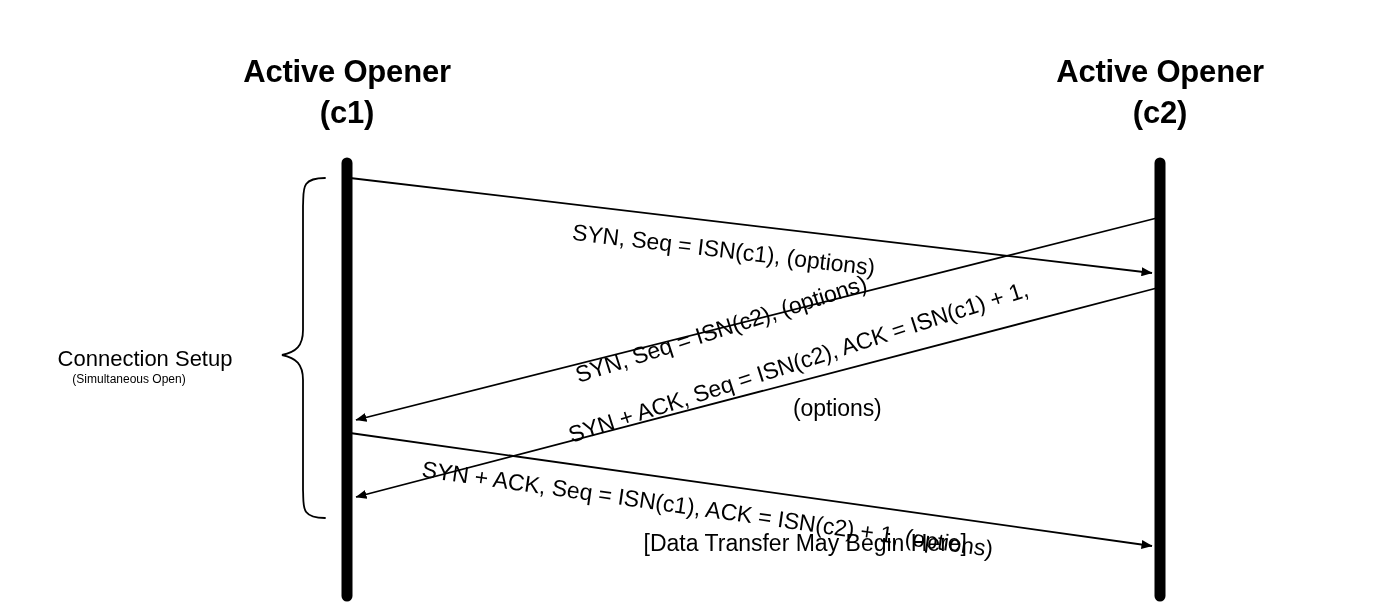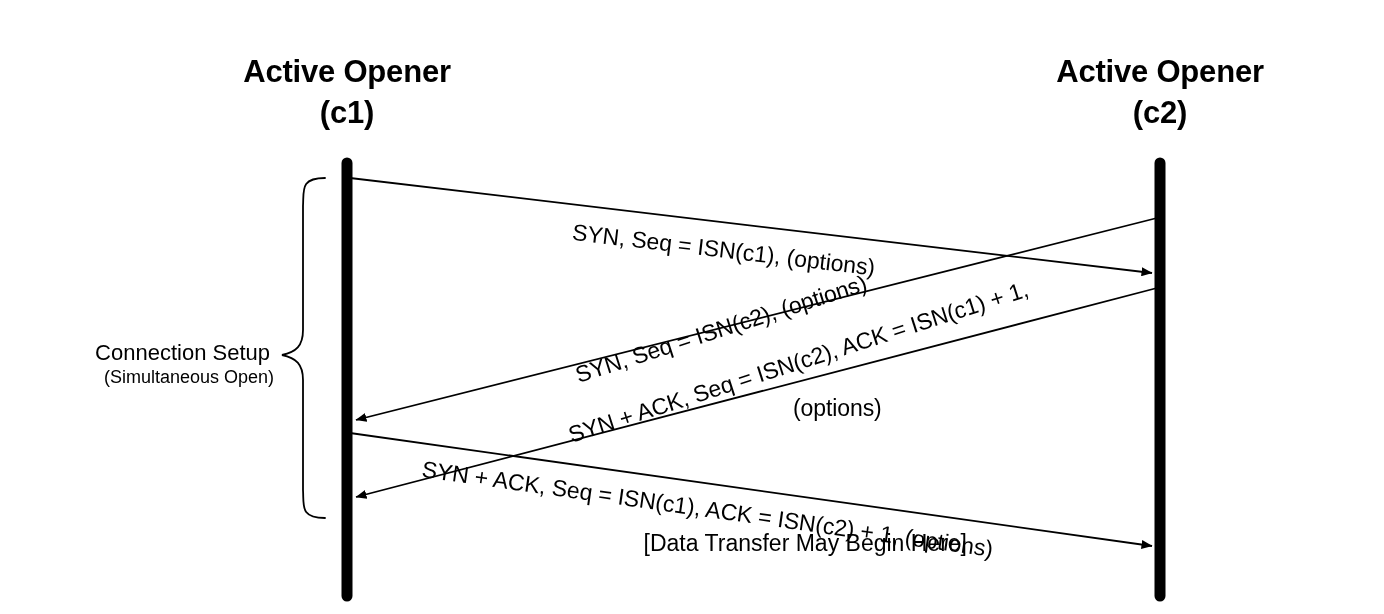--- a/index.html
+++ b/index.html
@@ -11,23 +11,23 @@
   #stage{position:relative;width:1384px;height:614px;background:#ffffff;}
   #stage svg{position:absolute;left:0;top:0;width:1384px;height:614px;}
 
   .hdr{
     position:absolute;text-align:center;font-weight:bold;font-size:31px;
     line-height:1.32;letter-spacing:-0.2px;white-space:pre-line;
   }
   #hdr-c1{left:182px;top:52px;width:330px;}
   #hdr-c2{left:995px;top:52px;width:330px;}
 
-  .sidelbl{position:absolute;text-align:right;line-height:1.25;}
+  .sidelbl{position:absolute;text-align:center;line-height:1.25;margin-top:6px;}
   #side-title{left:20px;top:339px;width:250px;font-size:22px;}
-  #side-sub{left:24px;top:366px;width:250px;font-size:18px;}
+  #side-sub{left:4px;top:366px;width:250px;font-size:12px;}
 
   .msg{
     position:absolute;font-size:23px;white-space:nowrap;
     transform-origin:0 0;letter-spacing:-0.1px;
   }
   #msg1{left:574px;top:219px;transform:rotate(6.7deg);}
   #msg2{left:572px;top:363px;transform:rotate(-17.8deg);}
   #msg3{left:565px;top:423px;transform:rotate(-17.8deg);}
   #msg3b{left:793px;top:395px;transform:rotate(0deg);}
   #msg4{left:424px;top:456px;transform:rotate(8.0deg);}

